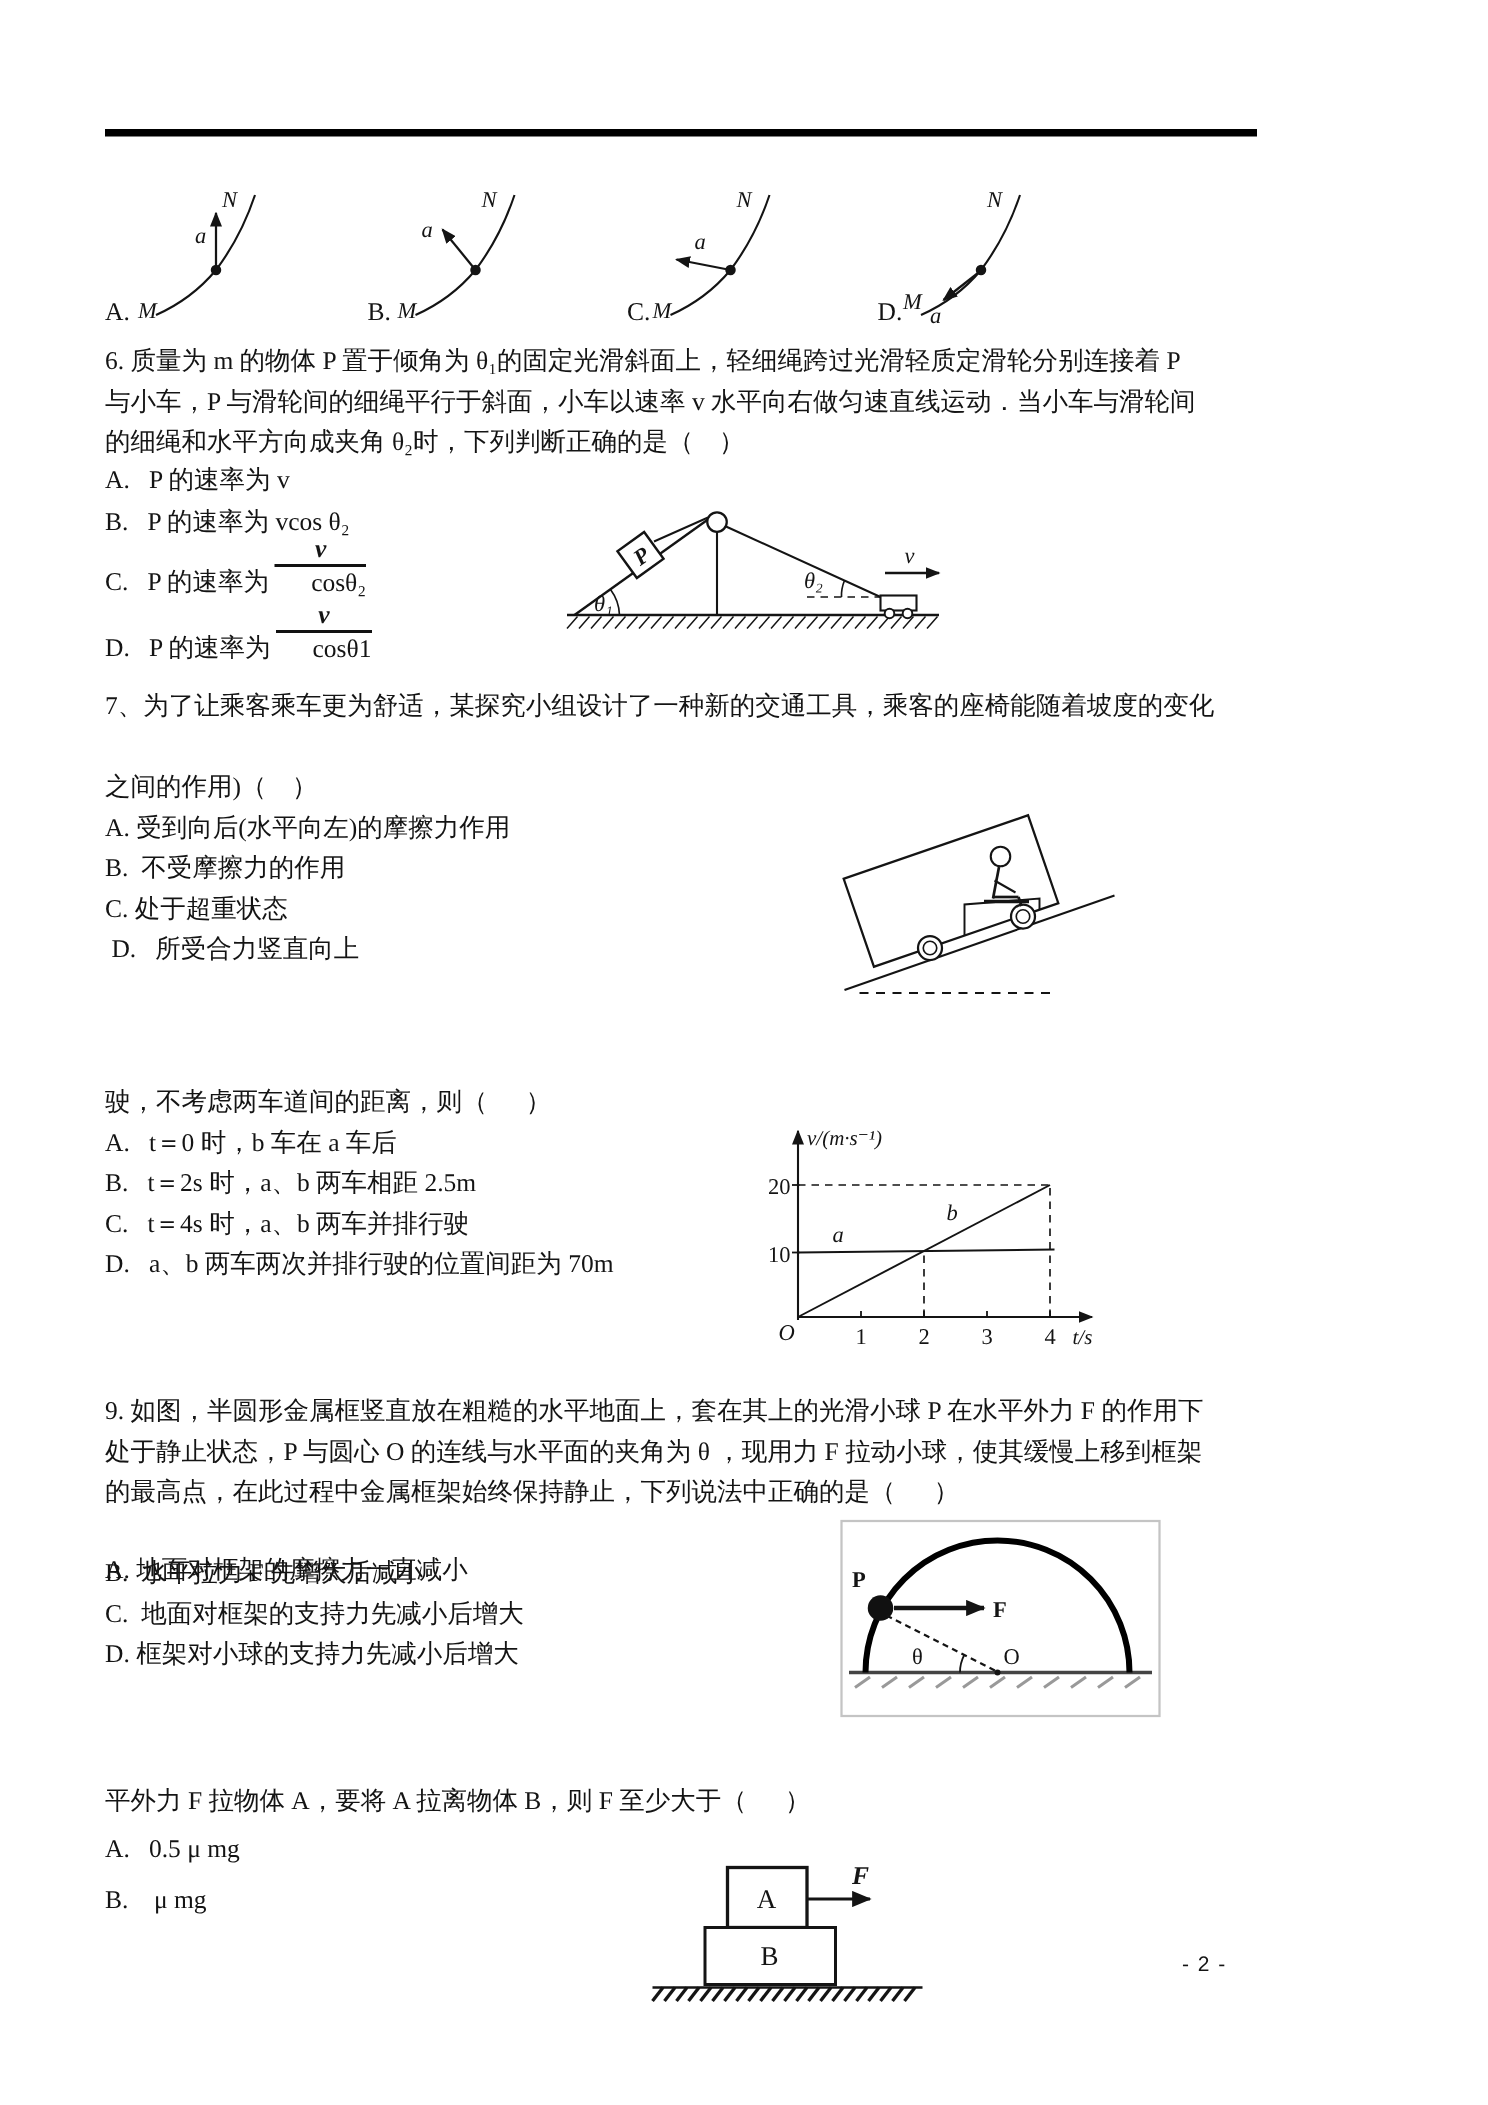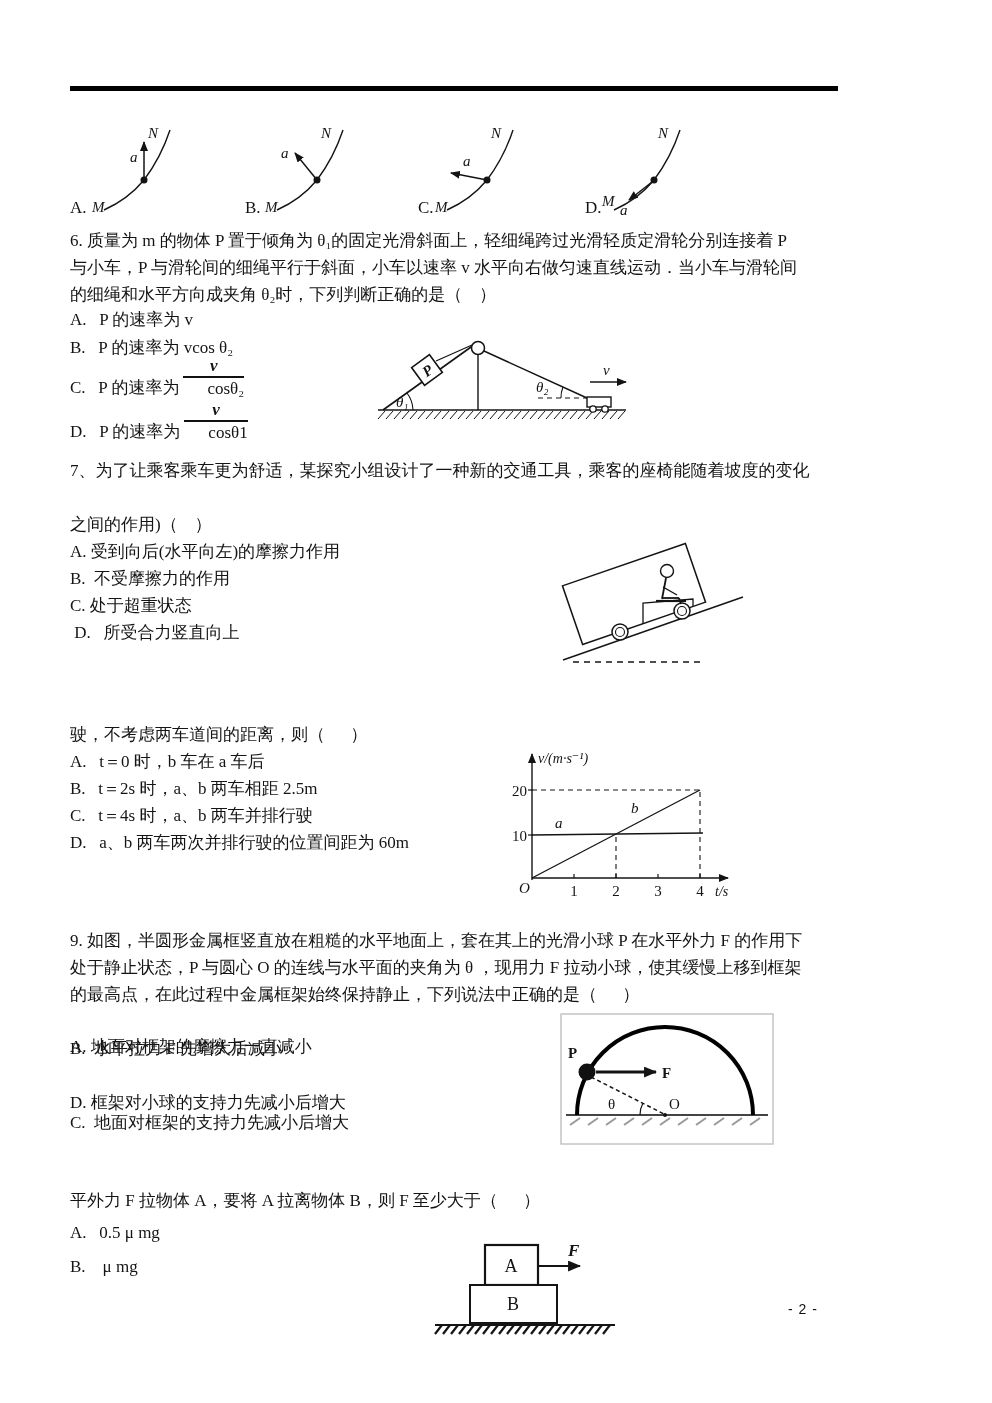--- a/index.html
+++ b/index.html
@@ -179,21 +179,21 @@
       <line x1="107" y1="73" x2="124" y2="73" stroke-width="1.8"></line>
       <line x1="124" y1="73" x2="126" y2="79" stroke-width="1.8"></line>
       <line x1="101" y1="76" x2="131" y2="76" stroke-width="2.2"></line>
     </g>
   </svg>
 
   <div class="line" style="top:724px">驶，不考虑两车道间的距离，则（      ）</div>
   <div class="line" style="top:751px">A.   t＝0 时，b 车在 a 车后</div>
   <div class="line" style="top:778px">B.   t＝2s 时，a、b 两车相距 2.5m</div>
   <div class="line" style="top:805px">C.   t＝4s 时，a、b 两车并排行驶</div>
-  <div class="line" style="top:832px">D.   a、b 两车两次并排行驶的位置间距为 60m</div>
+  <div class="line" style="top:832px">D.   a、b 两车两次并排行驶的位置间距为 70m</div>
 
   <svg style="left:485px;top:740px" width="310" height="170" viewBox="0 0 310 170">
     <line x1="47" y1="140" x2="47" y2="14" stroke="#141414" stroke-width="1.4" marker-end="url(#ah)"></line>
     <line x1="47" y1="138" x2="243" y2="138" stroke="#141414" stroke-width="1.4" marker-end="url(#ah)"></line>
     <text x="53" y="23" font-size="14" class="it">v/(m·s⁻¹)</text>
     <text x="230" y="156" font-size="14" class="it">t/s</text>
     <text x="34" y="153" font-size="15" class="it">O</text>
     <text x="42" y="56" font-size="15" text-anchor="end">20</text>
     <text x="42" y="101" font-size="15" text-anchor="end">10</text>
     <line x1="43" y1="50" x2="48" y2="50" stroke="#141414" stroke-width="1.2"></line>
@@ -213,21 +213,21 @@
     <line x1="47" y1="138" x2="215" y2="50" stroke="#141414" stroke-width="1.3"></line>
     <text x="70" y="88" font-size="15" class="it">a</text>
     <text x="146" y="73" font-size="15" class="it">b</text>
   </svg>
 
   <div class="line" style="top:930px">9. 如图，半圆形金属框竖直放在粗糙的水平地面上，套在其上的光滑小球 P 在水平外力 F 的作用下</div>
   <div class="line" style="top:957px">处于静止状态，P 与圆心 O 的连线与水平面的夹角为 θ ，现用力 F 拉动小球，使其缓慢上移到框架</div>
   <div class="line" style="top:984px">的最高点，在此过程中金属框架始终保持静止，下列说法中正确的是（      ）</div>
   <div class="line" style="top:1036px">A. 地面对框架的摩擦力一直减小</div>
   <div class="line" style="top:1038px">B.  水平拉力 F 先增大后减小</div>
-  <div class="line" style="top:1112px">C.  地面对框架的支持力先减小后增大</div>
+  <div class="line" style="top:1065px">C.  地面对框架的支持力先减小后增大</div>
   <div class="line" style="top:1092px">D. 框架对小球的支持力先减小后增大</div>
 
   <svg style="left:558px;top:1008px" width="220" height="140" viewBox="0 0 220 140">
     <rect x="3" y="6" width="212" height="130" fill="none" stroke="#c4c4c4" stroke-width="1.5"></rect>
     <line x1="8" y1="107" x2="210" y2="107" stroke="#444" stroke-width="2.2"></line>
     <g stroke="#999" stroke-width="2">
       <line x1="22" y1="110" x2="12" y2="117"></line>
         <line x1="40" y1="110" x2="30" y2="117"></line>
         <line x1="58" y1="110" x2="48" y2="117"></line>
         <line x1="76" y1="110" x2="66" y2="117"></line>

